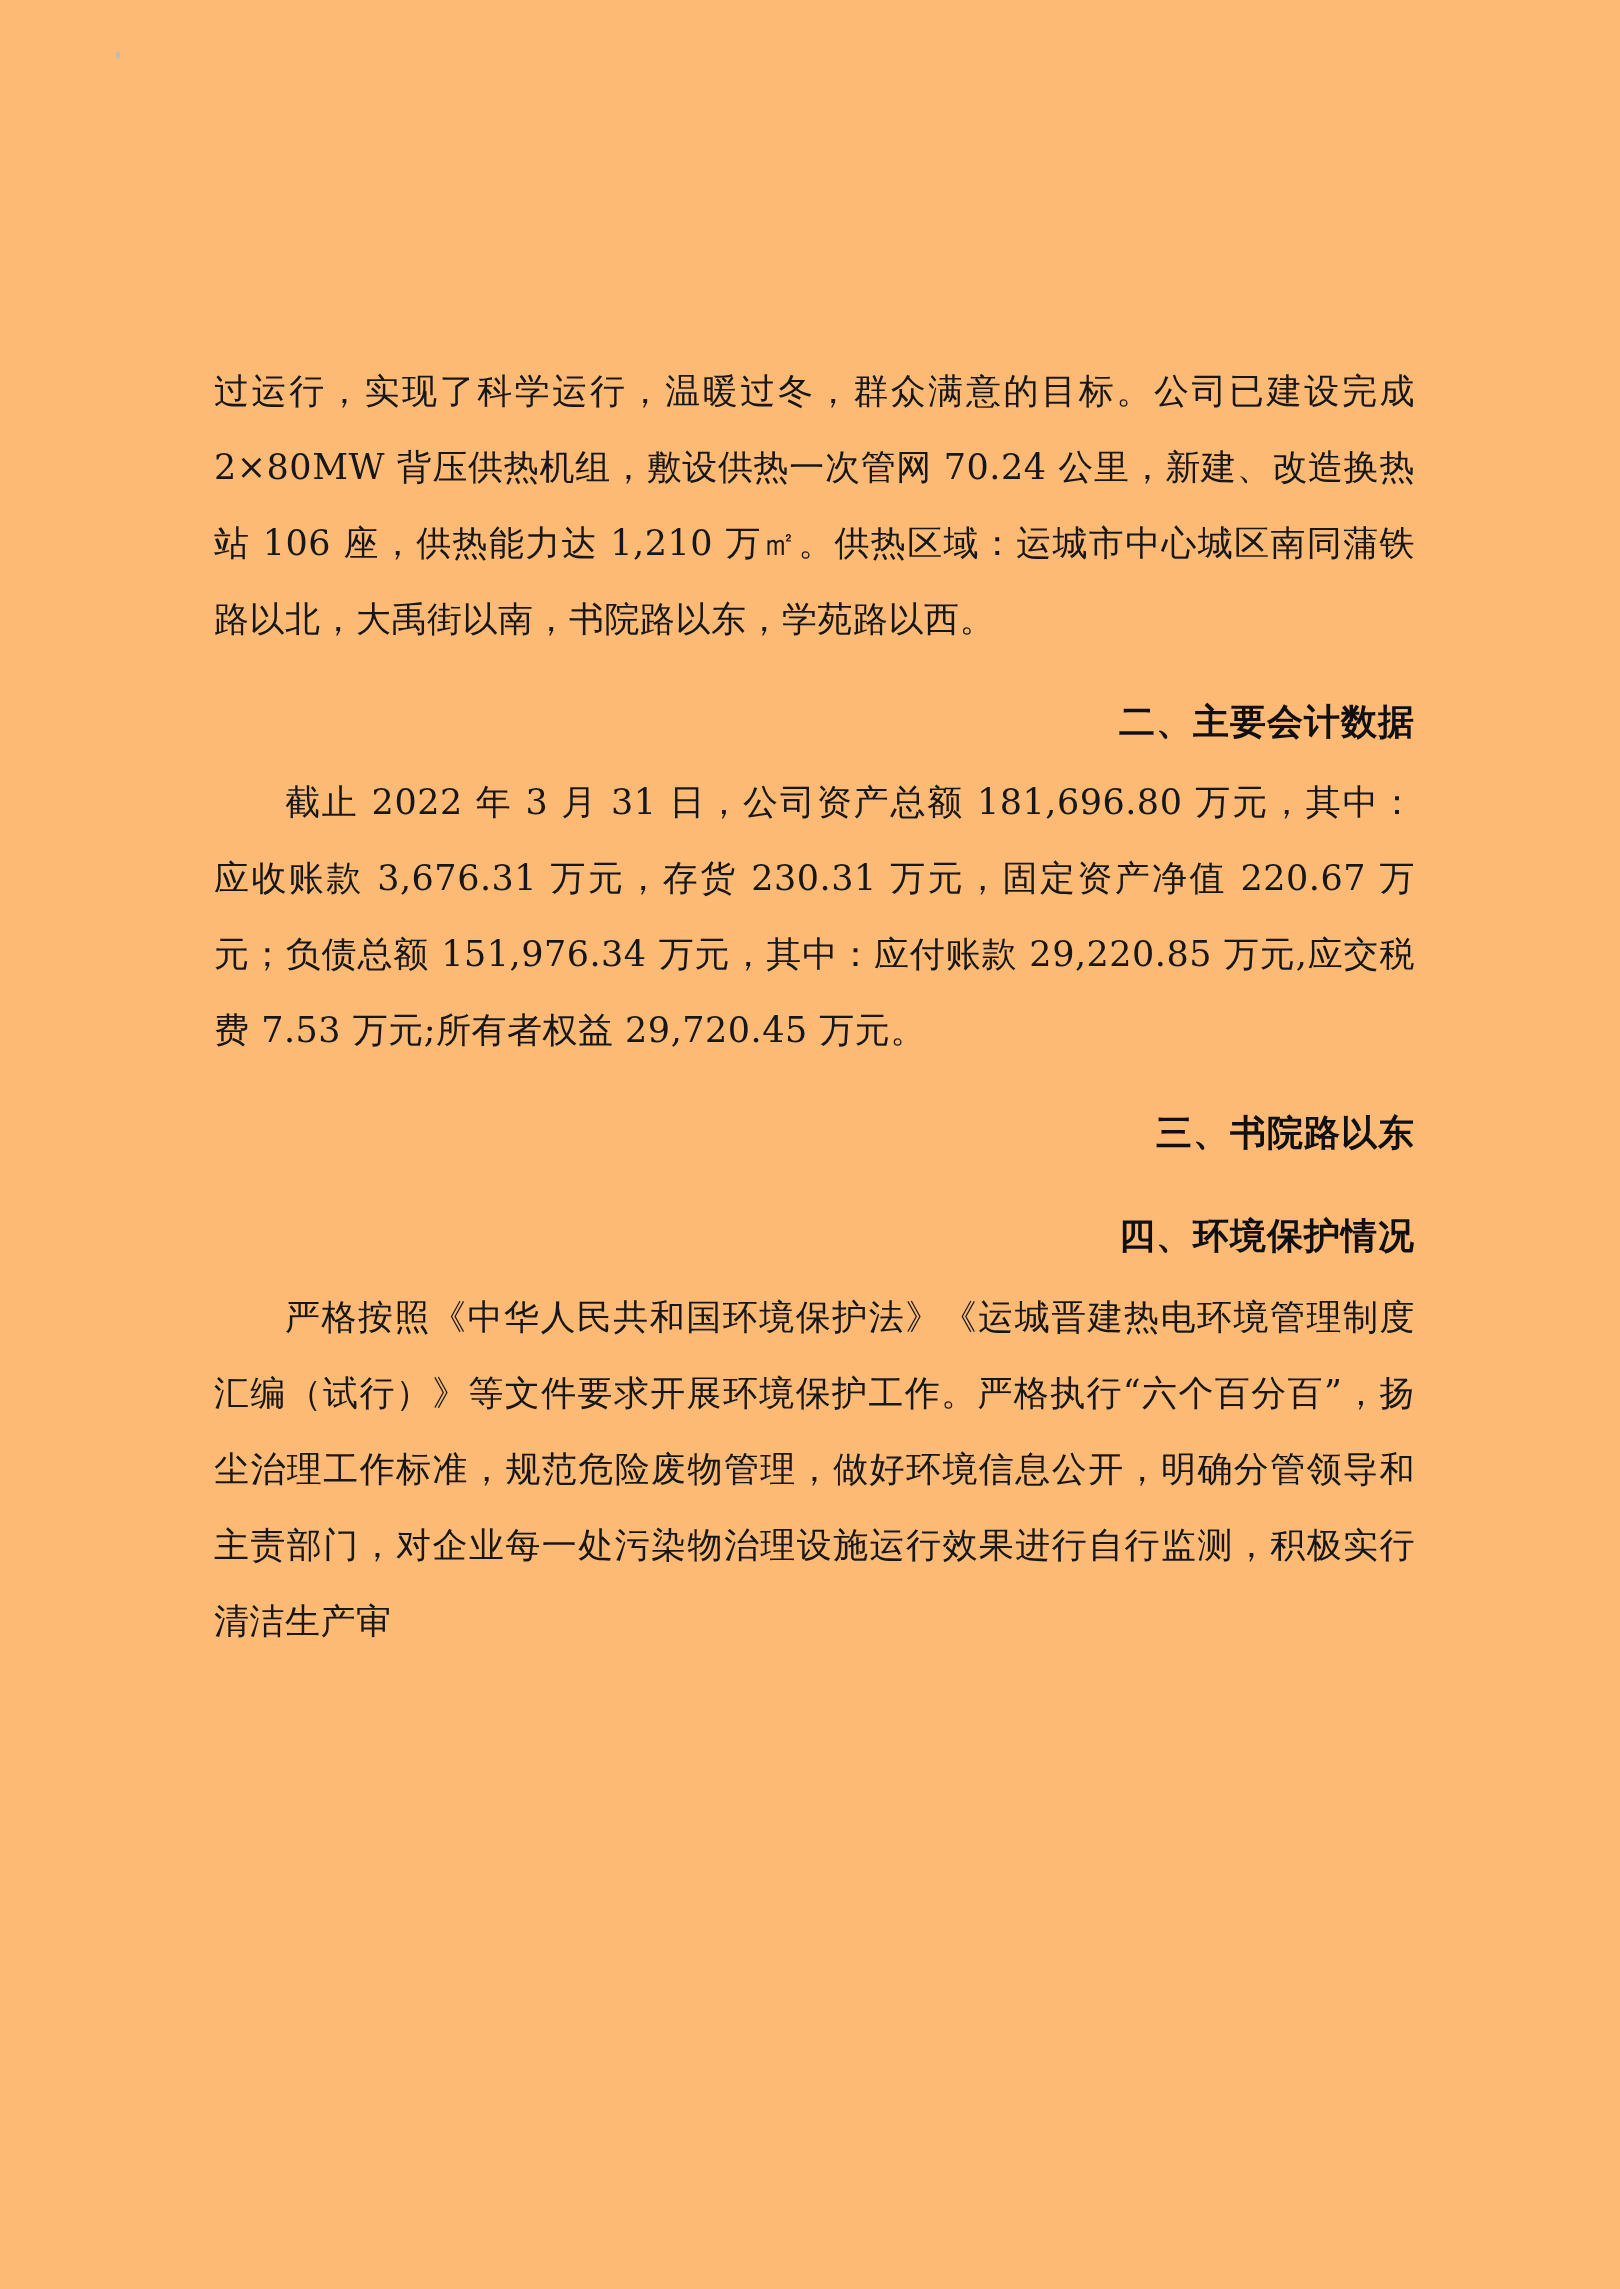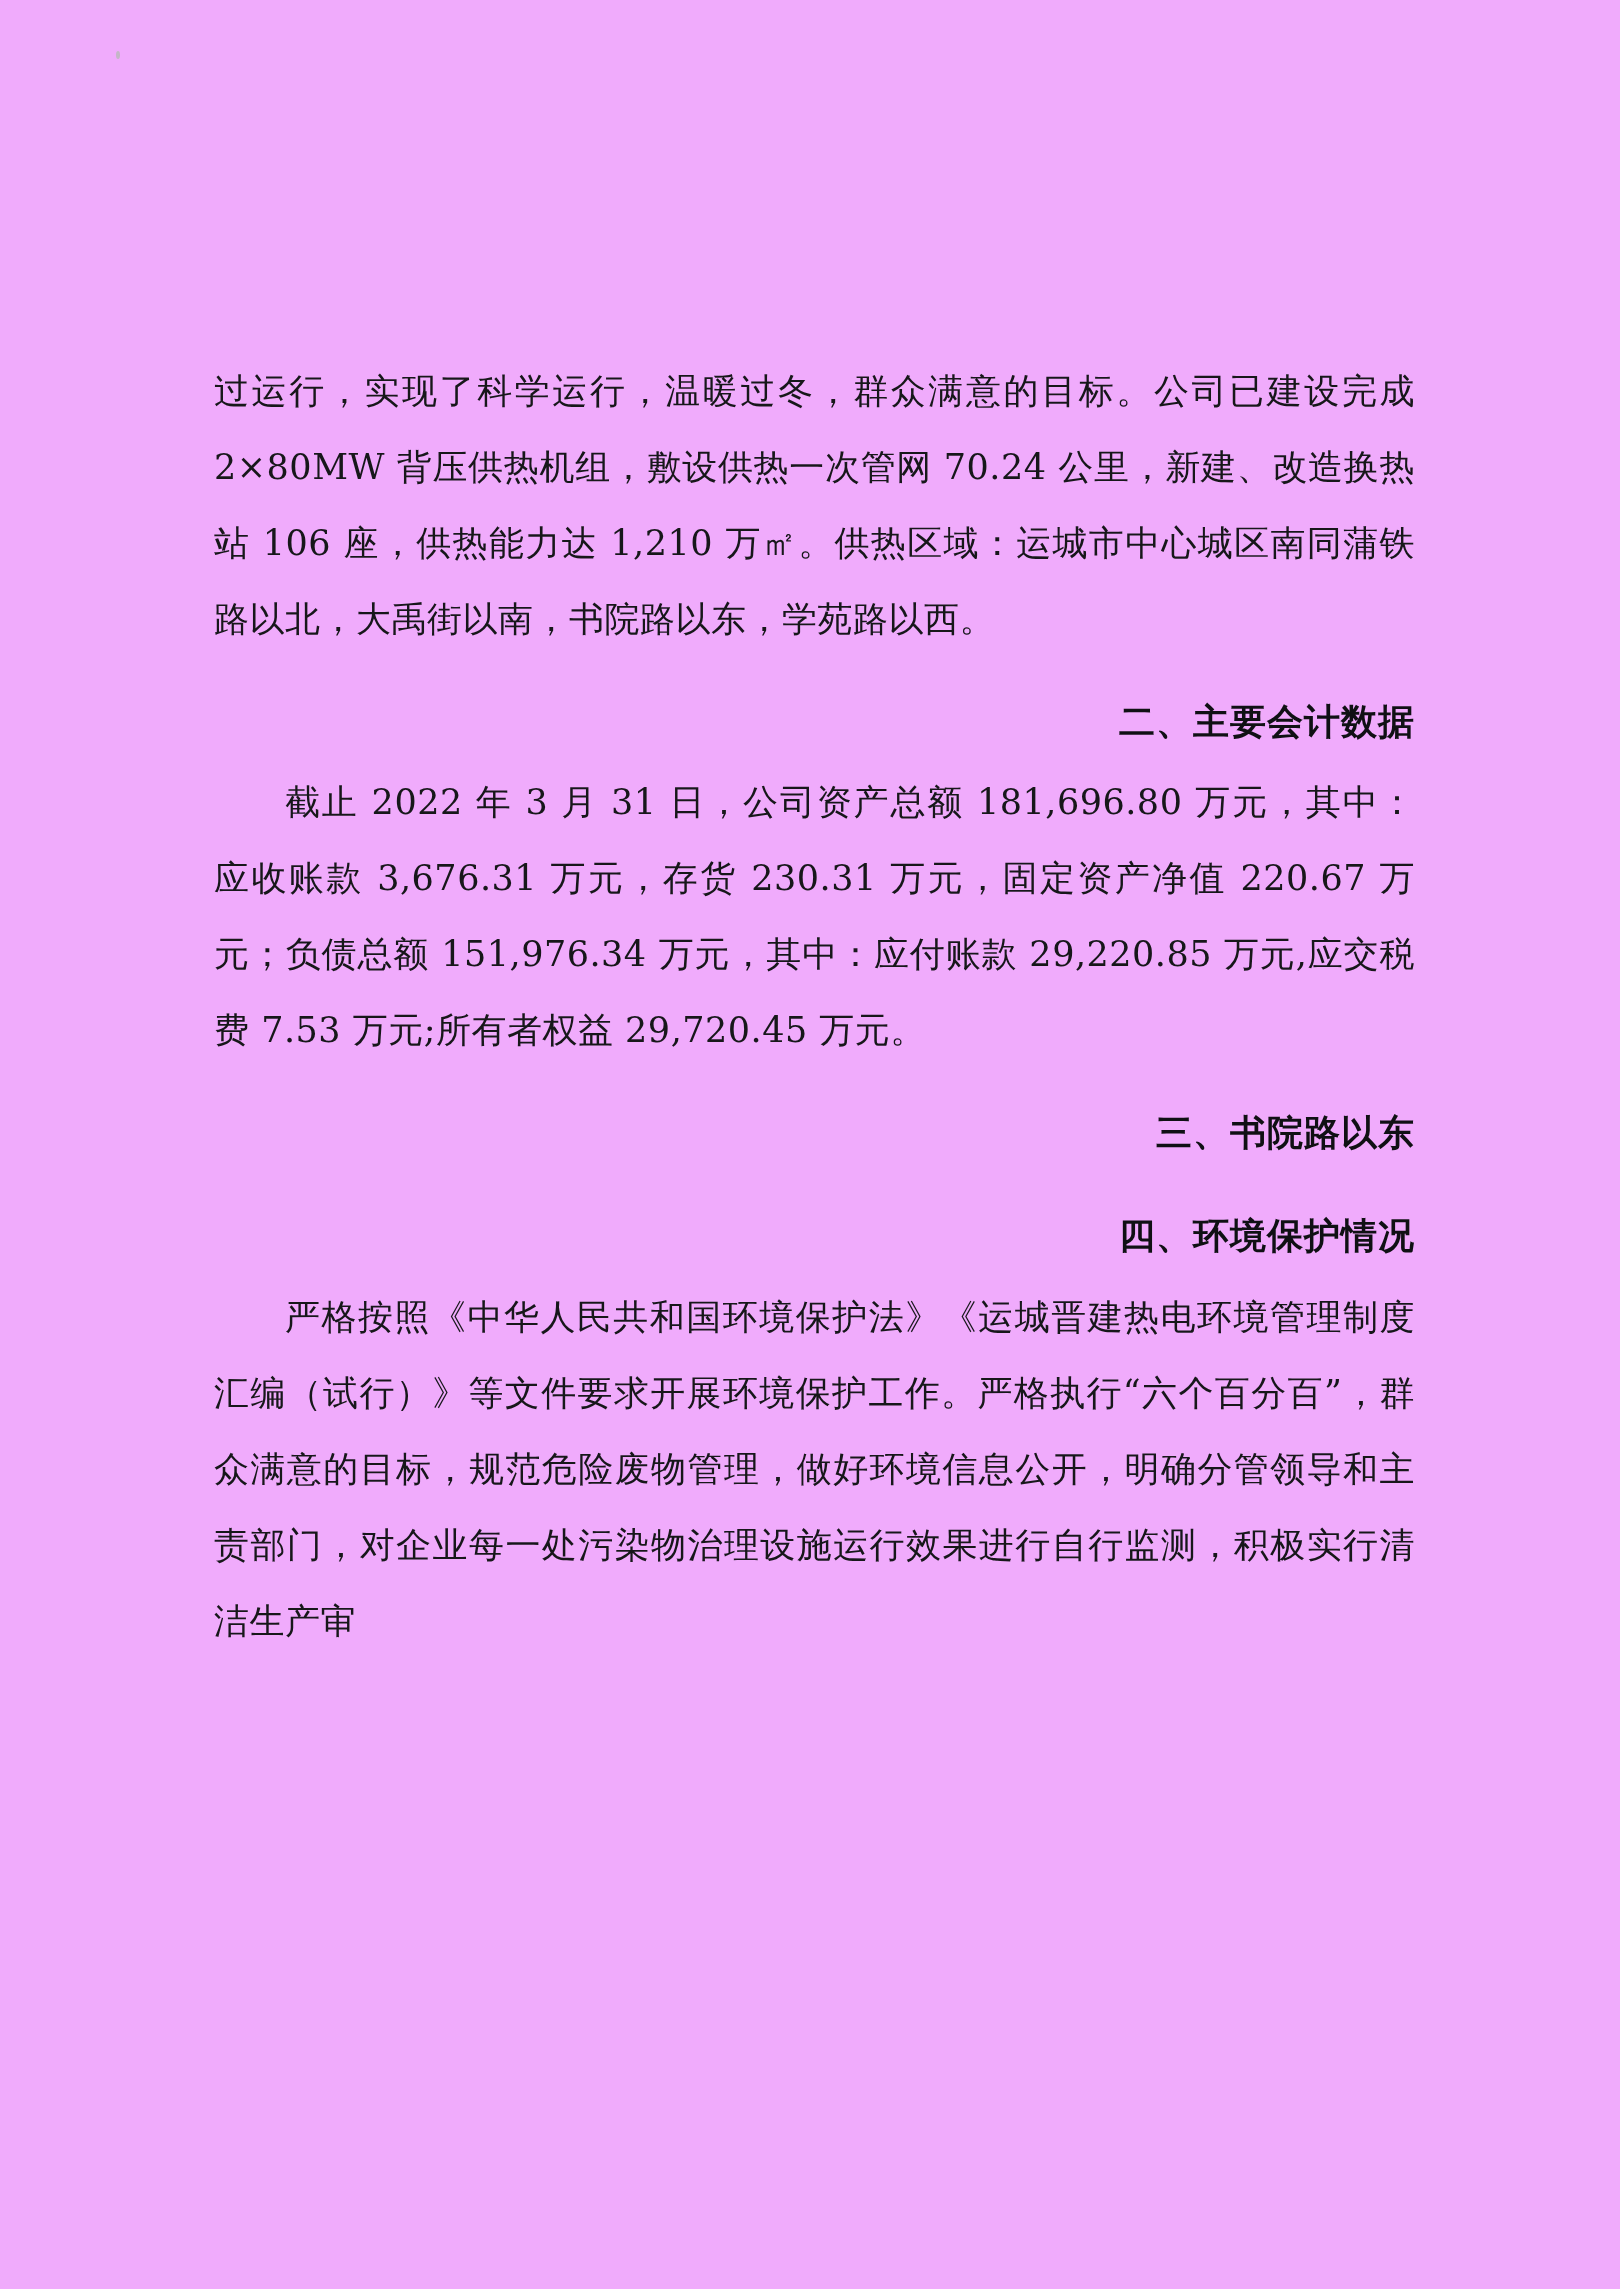--- a/index.html
+++ b/index.html
@@ -10,21 +10,21 @@
   body {
     width: 1620px;
     height: 2290px;
     position: relative;
     font-family: "Liberation Serif", serif;
     color: #1b1b1b;
   }
   .page {
     position: absolute;
     inset: 0;
-    background: #f0abfc;
+    background: #fdba74;
   }
   .content {
     position: absolute;
     left: 214px;
     top: 353px;
     width: 1201px;
   }
   .para {
     font-family: "DejaVu Serif", serif;
     font-size: 35px;
@@ -71,17 +71,17 @@
 
     <h2 class="heading">二、主要会计数据</h2>
 
     <p class="para indent">截止 2022 年 3 月 31 日，公司资产总额 181,696.80 万元，其中：应收账款 3,676.31 万元，存货 230.31 万元，固定资产净值 220.67 万元；负债总额 151,976.34 万元，其中：应付账款 29,220.85 万元,应交税费 7.53 万元;所有者权益 29,720.45 万元。</p>
 
     <h2 class="heading">三、书院路以东</h2>
 
 
     <h2 class="heading">四、环境保护情况</h2>
 
-    <p class="para indent">严格按照《中华人民共和国环境保护法》《运城晋建热电环境管理制度汇编（试行）》等文件要求开展环境保护工作。严格执行“六个百分百”，群众满意的目标，规范危险废物管理，做好环境信息公开，明确分管领导和主责部门，对企业每一处污染物治理设施运行效果进行自行监测，积极实行清洁生产审</p>
+    <p class="para indent">严格按照《中华人民共和国环境保护法》《运城晋建热电环境管理制度汇编（试行）》等文件要求开展环境保护工作。严格执行“六个百分百”，扬尘治理工作标准，规范危险废物管理，做好环境信息公开，明确分管领导和主责部门，对企业每一处污染物治理设施运行效果进行自行监测，积极实行清洁生产审</p>
 
   </div>
 </div>
 
 
 </body></html>

